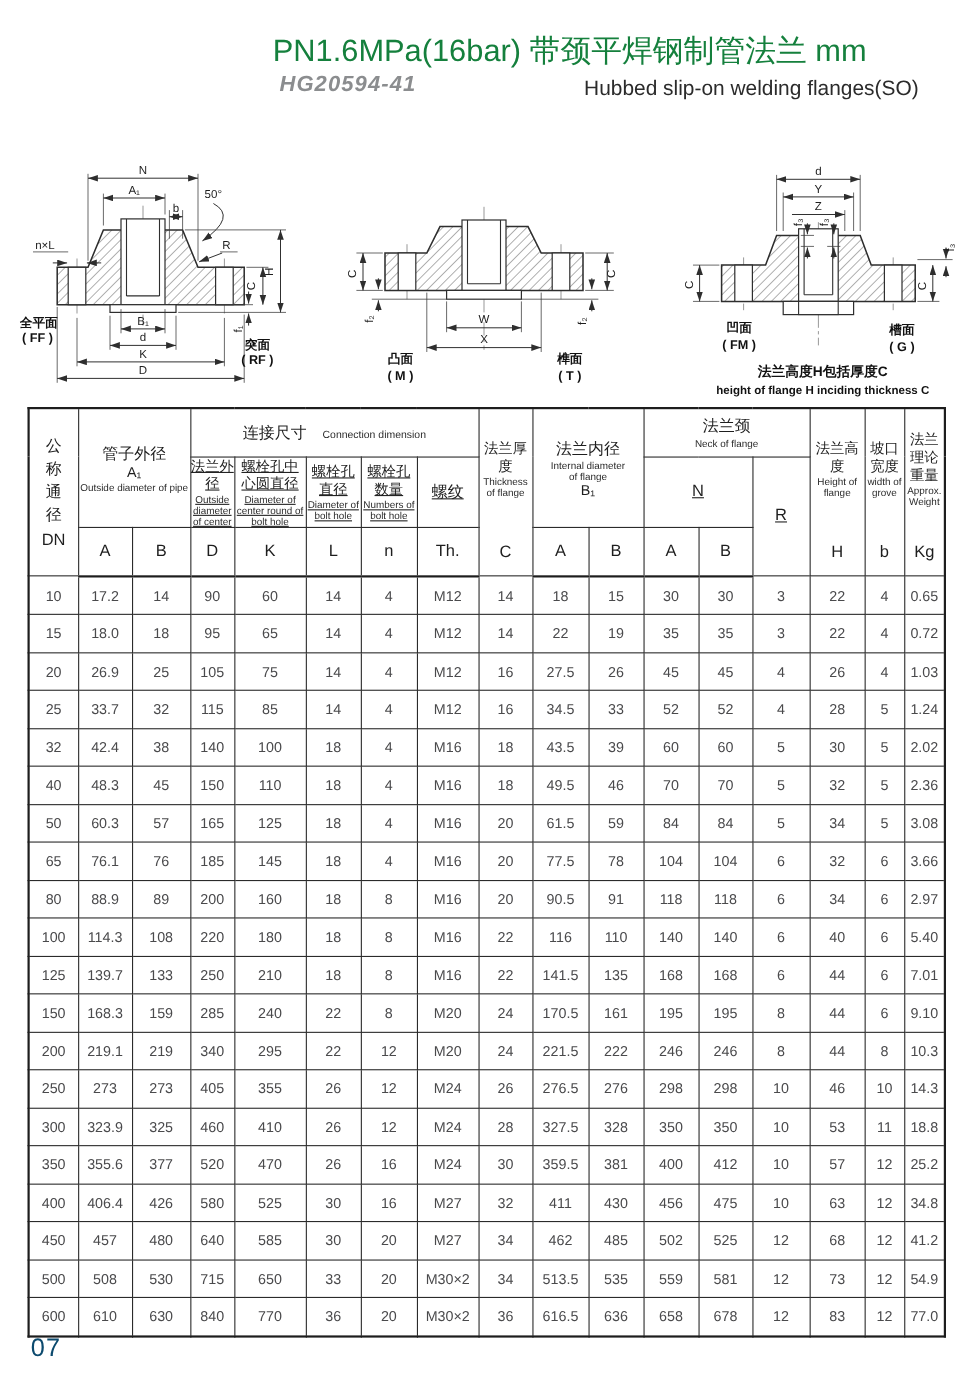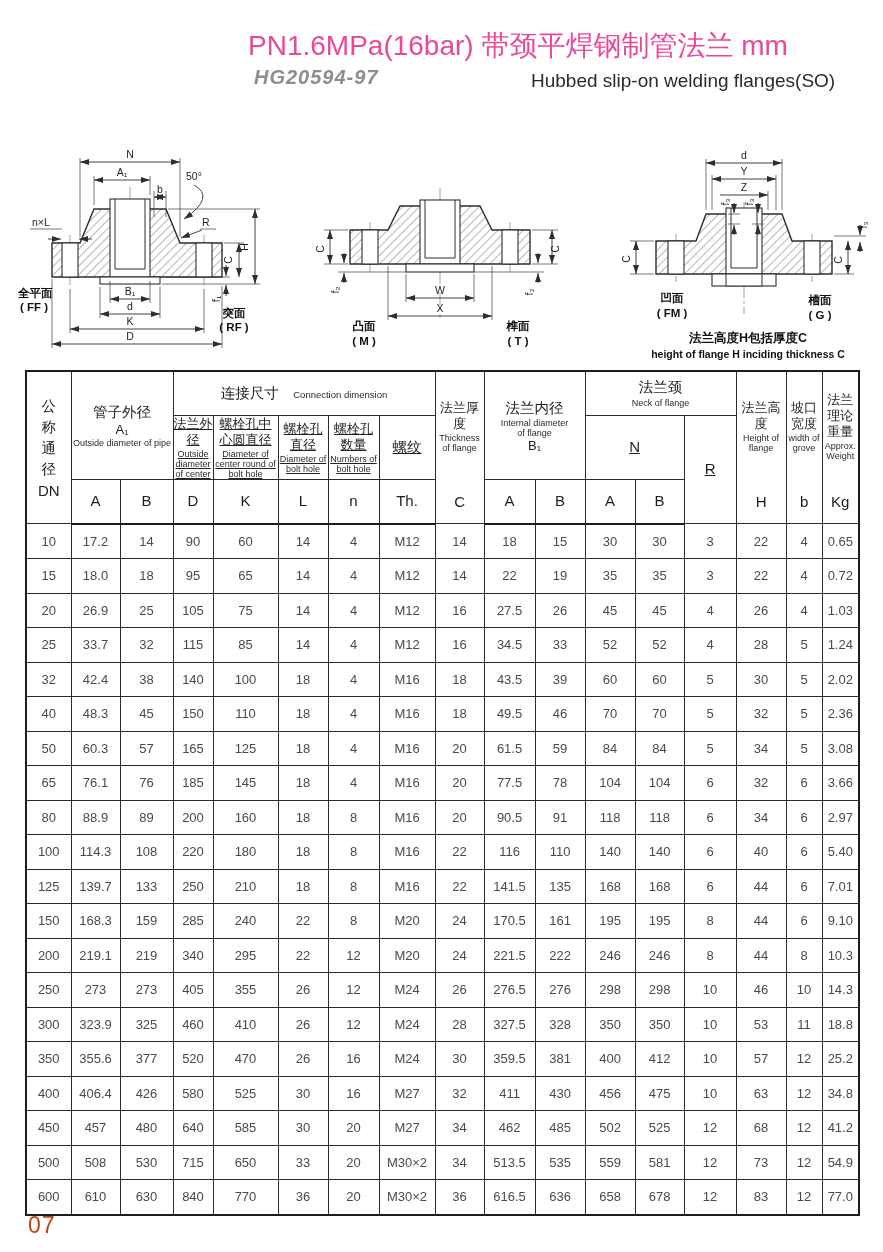--- a/index.html
+++ b/index.html
@@ -5,21 +5,21 @@
   html,body{margin:0;padding:0;}
   body{
     width:883px;height:1252px;position:relative;background:#ffffff;
     font-family:"Liberation Sans",sans-serif;color:#232323;overflow:hidden;
   }
   
   .logo{position:absolute;left:30px;top:6px;}
   .logo-name{font-size:33px;font-weight:bold;font-style:italic;color:#1b9dd9;line-height:1;}
   .logo-tag{font-size:20px;color:#1b9dd9;margin-top:3px;letter-spacing:.5px;}
   .logo-tag .bold{font-weight:bold;}
-  .title{position:absolute;left:248px;top:27px;font-size:28px;color:#ec4899;white-space:nowrap;}
+  .title{position:absolute;left:248px;top:27px;font-size:28px;color:#15803d;white-space:nowrap;}
   .standard{position:absolute;left:254px;top:66px;font-size:20px;font-weight:bold;font-style:italic;color:#8b8d8f;letter-spacing:1px;}
   .subtitle{position:absolute;left:531px;top:70px;font-size:19px;color:#2b2b2b;white-space:nowrap;}
   
   .drw{position:absolute;}
   .cl{stroke:#8a8a8a;stroke-width:0.8;stroke-dasharray:12 3 3 3;fill:none;}
   .out{stroke:#2e2e2e;stroke-width:1.4;}
   .thin{stroke:#2e2e2e;stroke-width:1;fill:none;}
   .ext{stroke:#3c3c3c;stroke-width:0.7;fill:none;}
   .dim{stroke:#2e2e2e;stroke-width:0.9;fill:none;}
   .dt{font-size:10.5px;fill:#1e1e1e;}
@@ -44,29 +44,29 @@
   .sub{font-size:13px;color:#1e1e1e;}
   .sym{font-size:15px;color:#1e1e1e;}
   .vstack{display:flex;flex-direction:column;height:149px;}
   .vstack .top{flex:1;display:flex;flex-direction:column;align-items:center;justify-content:center;padding:1px;}
   .vstack .bottom{height:42px;display:flex;align-items:center;justify-content:center;}
   .dncell{display:flex;flex-direction:column;align-items:center;justify-content:center;height:149px;}
   .dnchars{width:1.1em;word-break:break-all;font-size:14.5px;line-height:1.45;color:#1e1e1e;}
   .dnsym{font-size:15px;margin-top:2px;color:#1e1e1e;}
   .name{padding:1px;}
   
-  .pageno{position:absolute;left:28px;top:1212px;font-size:23px;color:#c2410c;letter-spacing:1px;}
+  .pageno{position:absolute;left:28px;top:1212px;font-size:23px;color:#0c4a6e;letter-spacing:1px;}
 </style>
 </head>
 <body>
 
 <div class="logo">
 </div>
 <div class="title">PN1.6MPa(16bar) 带颈平焊钢制管法兰 mm</div>
-<div class="standard">HG20594-97</div>
+<div class="standard">HG20594-41</div>
 <div class="subtitle">Hubbed slip-on welding flanges(SO)</div>
 
 <svg class="drw" style="left:18px;top:131px" width="250" height="237" viewBox="0 0 250 237">
   <defs>
     <pattern id="h1" patternUnits="userSpaceOnUse" width="6" height="6" patternTransform="rotate(45)">
       <line x1="0" y1="0" x2="0" y2="6" stroke="#6f6f6f" stroke-width="1"></line>
     </pattern>
     <marker id="m1" markerWidth="10" markerHeight="8" refX="9" refY="3" orient="auto-start-reverse" markerUnits="userSpaceOnUse">
         <path d="M0,0 L9,3 L0,6 Z" fill="#2e2e2e"></path>
       </marker>

